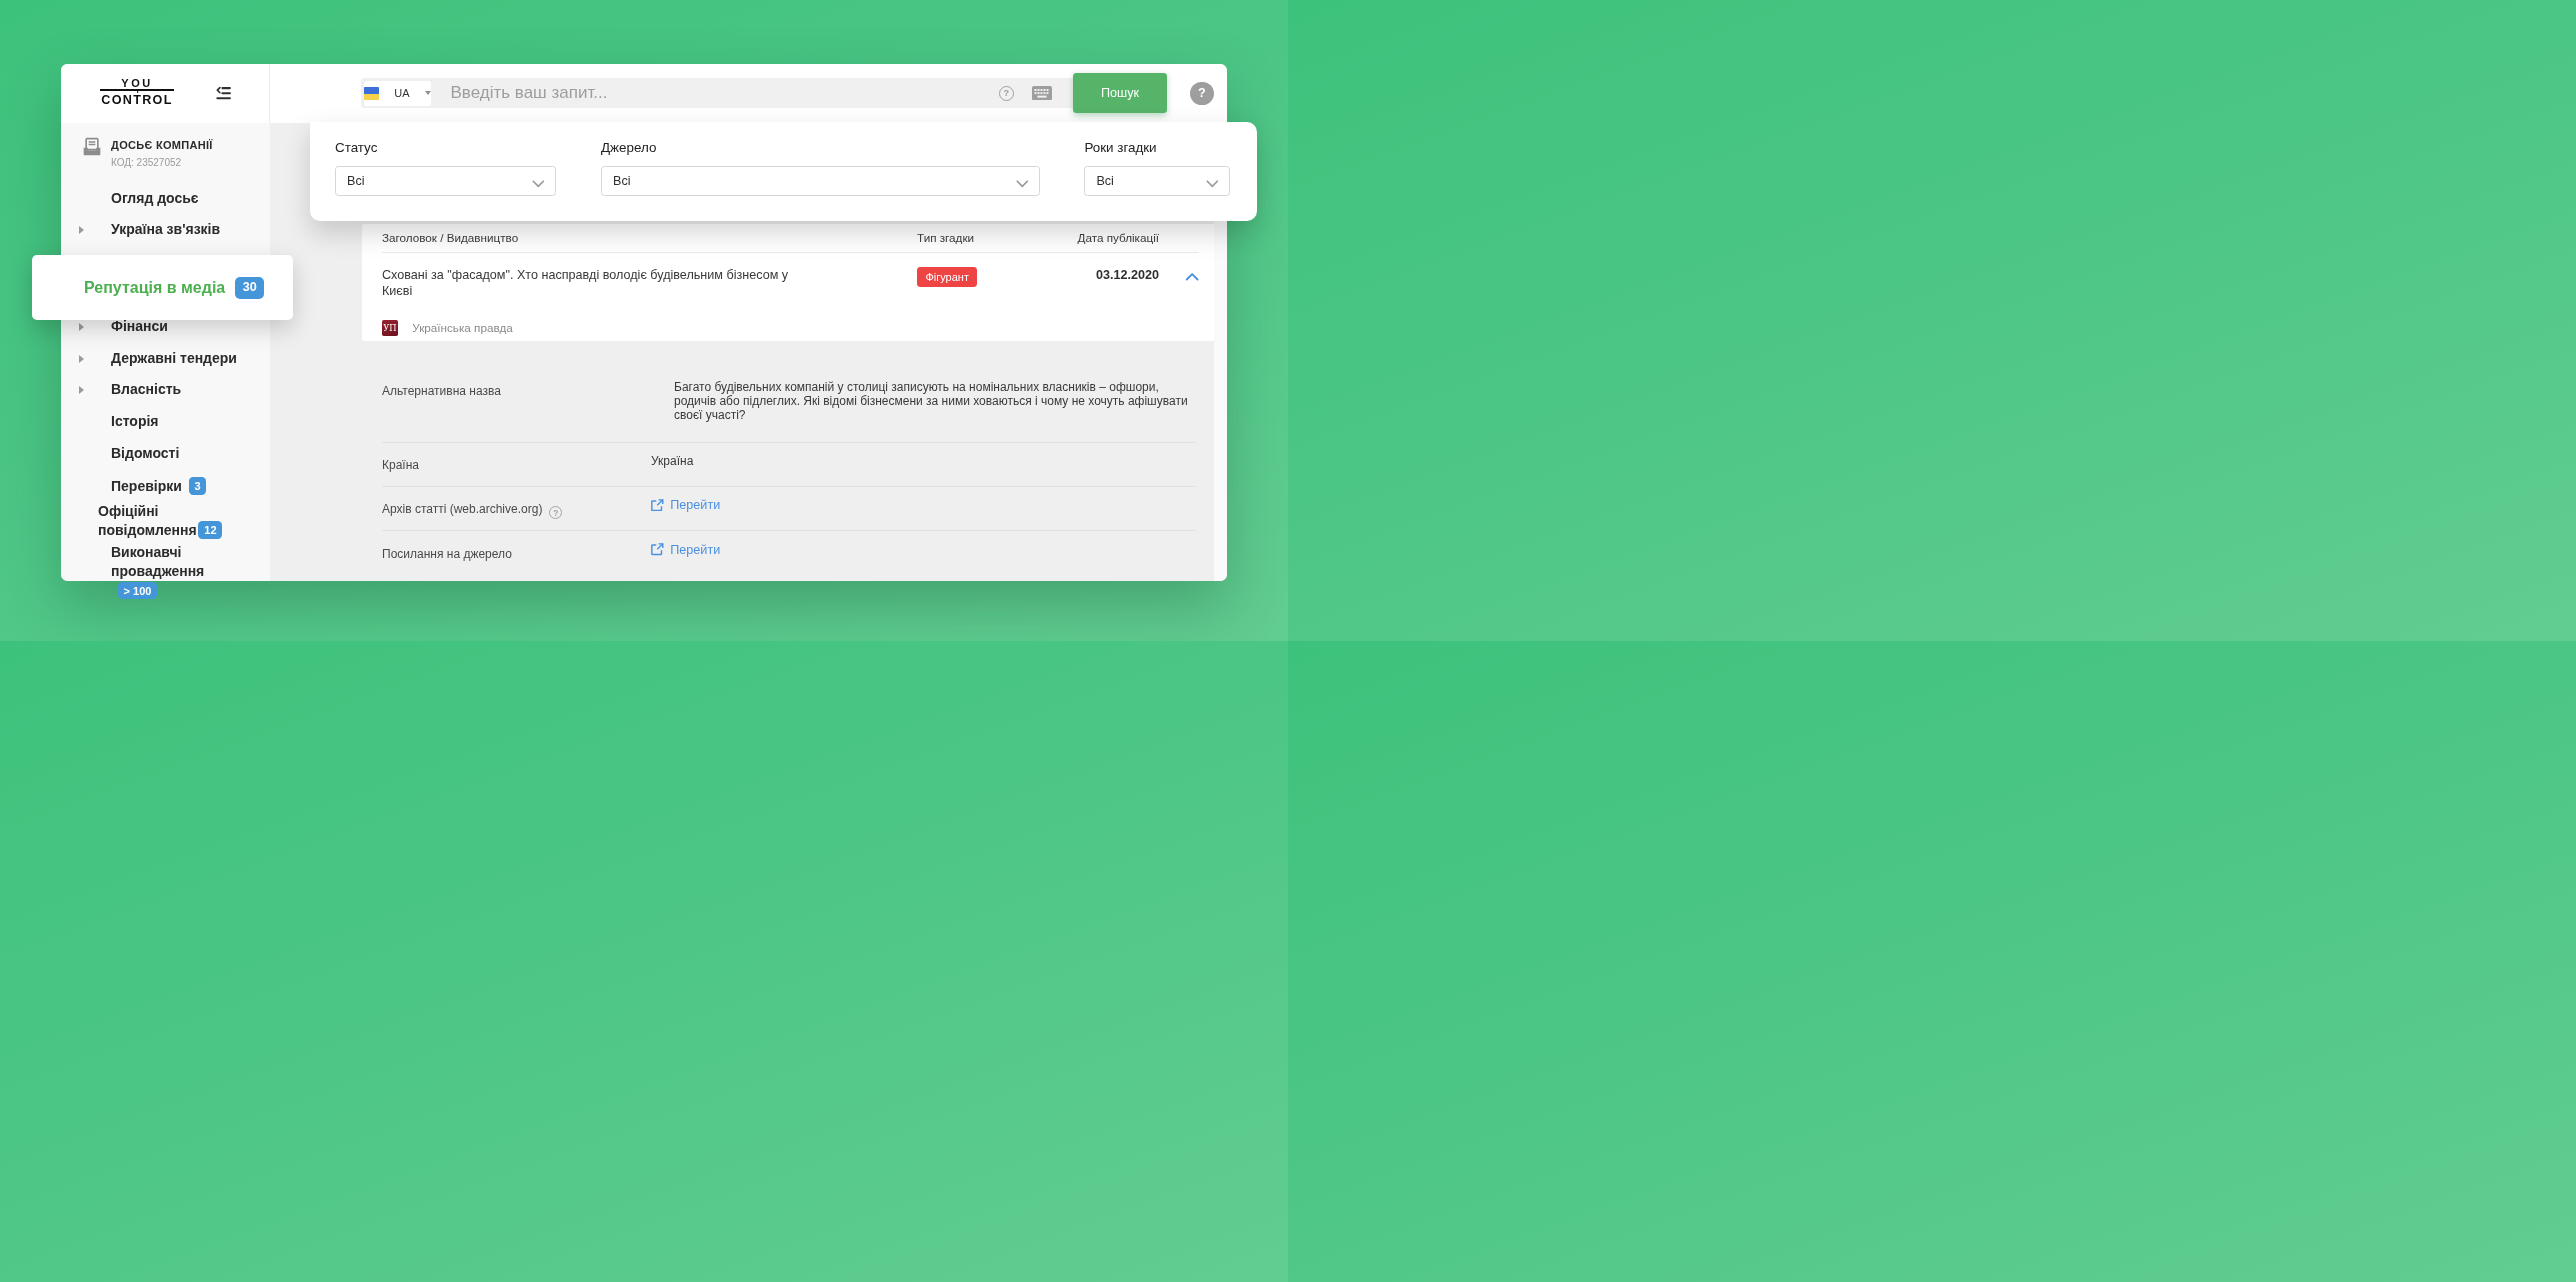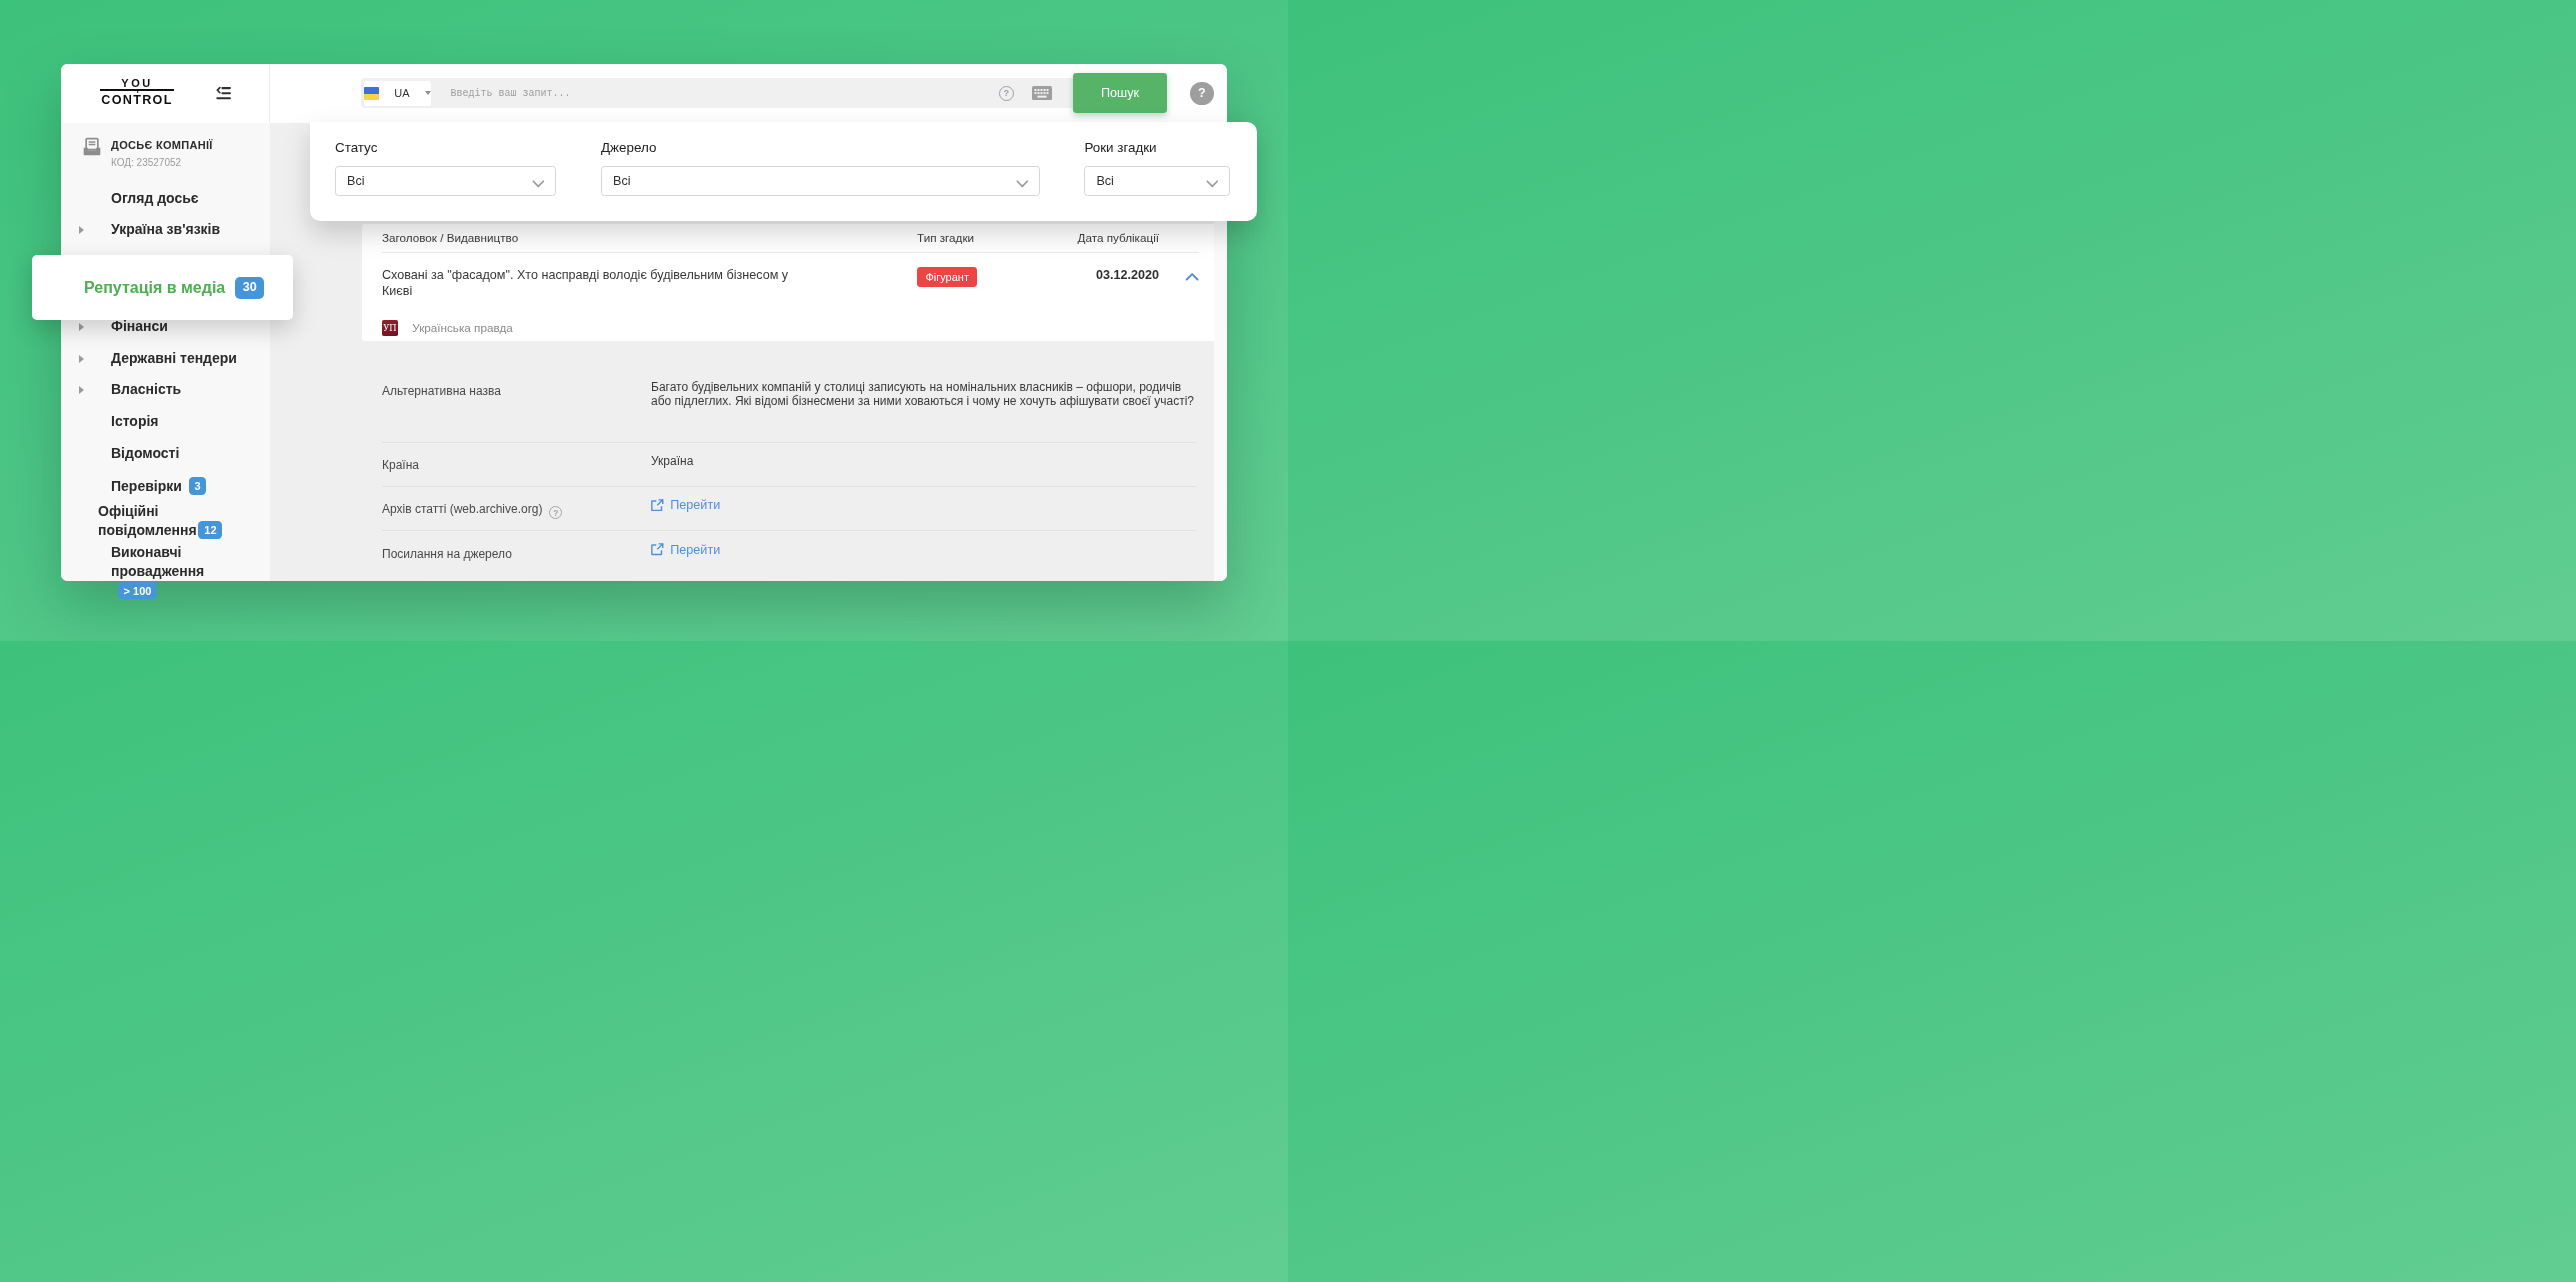--- a/index.html
+++ b/index.html
@@ -55,21 +55,21 @@
     display:flex; align-items:center; padding:2.5px; }
   .lang-select { width:67px; height:25px; background:#fff; border-radius:2.5px;
     display:flex; align-items:center; justify-content:center; gap:15px; cursor:pointer; }
   .flag { width:17.6px; height:12.6px; border-radius:0.8px; overflow:hidden; }
   .flag-top { height:6.7px; background:#3d6fd8; }
   .flag-bottom { height:5.9px; background:#f6d14a; }
   .lang-code { font-size:11px; color:#333; }
   .lang-chevron { width:0; height:0; border-left:3.4px solid transparent; border-right:3.4px solid transparent;
     border-top:4.2px solid #8f8f8f; }
   .search-input { flex:1; border:none; outline:none; background:transparent;
-    font-family:Liberation Mono, monospace; font-size:10px; color:#333; padding-left:20px; }
+    font-family:Liberation Sans, sans-serif; font-size:17px; color:#333; padding-left:20px; }
   .search-input::placeholder { color:#9e9e9e; }
   .bar-icon { margin-right:18.4px; display:flex; align-items:center; cursor:pointer; }
   .help-outline { width:15px; height:15px; border:1.3px solid #9aa0a6; border-radius:50%;
     color:#9aa0a6; font-size:9.2px; font-weight:700; display:flex; align-items:center; justify-content:center; }
   .search-btn { width:94px; height:40px; margin-top:-5px; background:#56b469; border:none;
     color:#fff; font-family:inherit; font-size:12.6px; border-radius:3.4px; cursor:pointer;
     box-shadow:0 2.5px 6.7px rgba(60,150,90,.35); }
   .help-circle { position:absolute; right:13.4px; top:17.6px; width:23.5px; height:23.5px;
     background:#9e9e9e; border-radius:50%; color:#fff; font-size:12.6px; font-weight:700;
     display:flex; align-items:center; justify-content:center; cursor:pointer; }
@@ -108,21 +108,21 @@
   .pub-logo { width:16px; height:16px; background:linear-gradient(160deg,#97212f,#6d1320);
     color:#fff; font-family:"DejaVu Serif","Liberation Serif",serif; font-size:8.4px;
     display:flex; align-items:center; justify-content:center; border-radius:1.7px; }
   .pub-name { font-size:11.7px; color:#8a8a8a; }
 
   
   .details { position:absolute; left:92px; top:219px; width:854px; bottom:0; padding:0 20px; }
   .detail-row { display:flex; border-bottom:0.8px solid #e2e1e2; }
   .d-label { width:269px; flex-shrink:0; font-size:12px; color:#4a4a4a; line-height:22px; }
   .d-value { flex:1; font-size:12px; color:#3a3a3a; line-height:14px; }
-  .dr1 { height:101px; padding-top:38px; }
+  .dr1 { height:101px; padding-top:38px;gap:23px; }
   .dr2 { height:44px; padding-top:11px; }
   .dr3 { height:44px; padding-top:11px; }
   .dr4 { height:49px; padding-top:11.7px; border-bottom:none; }
   .inline-help { display:inline-flex; width:13.4px; height:13.4px; border:1.2px solid #a5a5a5;
     border-radius:50%; color:#a5a5a5; font-size:8.4px; font-weight:700;
     align-items:center; justify-content:center; margin-left:6.7px; vertical-align:-2.5px; cursor:pointer; }
   .go-link { display:inline-flex; align-items:center; gap:6.7px; color:#4a90e2;
     font-size:12.6px; text-decoration:none; cursor:pointer; }
 </style>
 </head>

